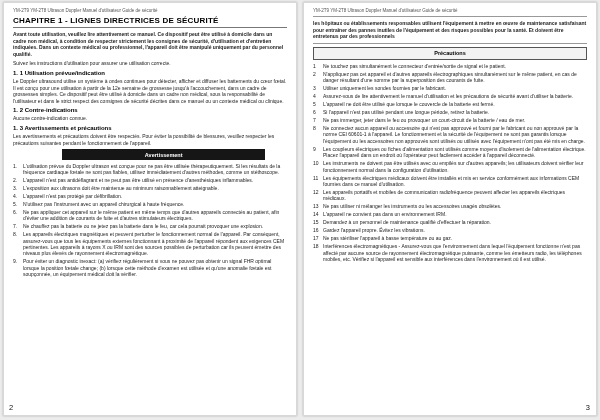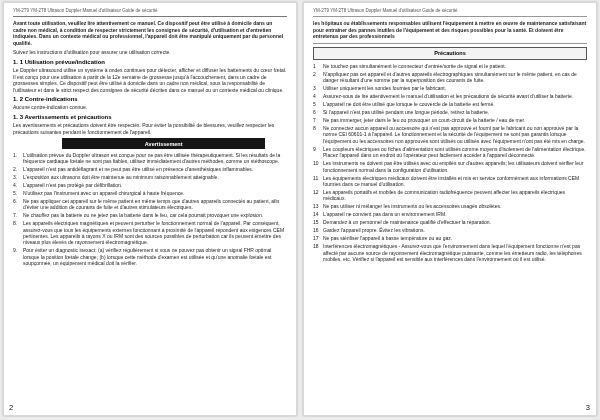--- a/index.html
+++ b/index.html
@@ -65,20 +65,21 @@
   .pgnum.l { left: 5px; }
   .pgnum.r { right: 6px; }
 </style>
 </head>
 <body>
 
 <div class="spread">
 
   <div class="page">
     <div class="pg-header">YM-2T9 YM-2T8 Ultrason Doppler Manuel d'utilisateur Guide de sécurité</div>
+    <div class="chapter">CHAPITRE 1 -  LIGNES DIRECTRICES DE SÉCURITÉ</div>
     <div class="rule"></div>
     <div class="bold-intro">Avant toute utilisation, veuillez lire attentivement ce manuel. Ce dispositif peut être utilisé à domicile dans un cadre non médical, à condition de respecter strictement les consignes de sécurité, d'utilisation et d'entretien indiquées. Dans un contexte médical ou professionnel, l'appareil doit être manipulé uniquement par du personnel qualifié.</div>
     <div class="body">Suivez les instructions d'utilisation pour assurer une utilisation correcte.</div>
     <div class="sec">1. 1 Utilisation prévue/indication</div>
     <div class="body">Le Doppler ultrasound utilise un système à ondes continues pour détecter, afficher et diffuser les battements du cœur fœtal. Il est conçu pour une utilisation à partir de la 12e semaine de grossesse jusqu'à l'accouchement, dans un cadre de grossesses simples. Ce dispositif peut être utilisé à domicile dans un cadre non médical, sous la responsabilité de l'utilisateur et dans le strict respect des consignes de sécurité décrites dans ce manuel ou un contexte médical ou clinique.</div>
     <div class="sec">1. 2 Contre-indications</div>
     <div class="body">Aucune contre-indication connue.</div>
     <div class="sec">1. 3 Avertissements et précautions</div>
     <div class="body">Les avertissements et précautions doivent être respectés. Pour éviter la possibilité de blessures, veuillez respecter les précautions suivantes pendant le fonctionnement de l'appareil.</div>
     <div class="banner-dark">Avertissement</div>

